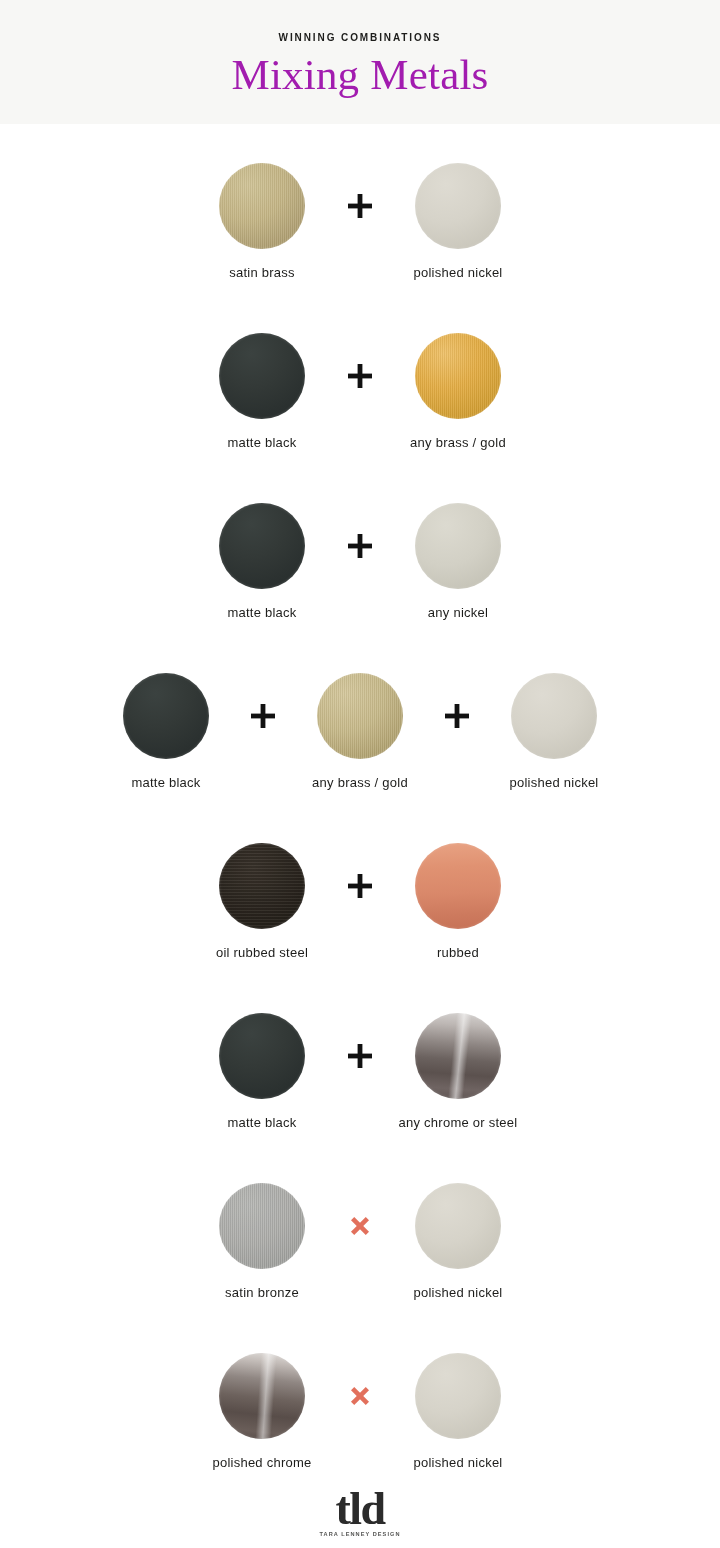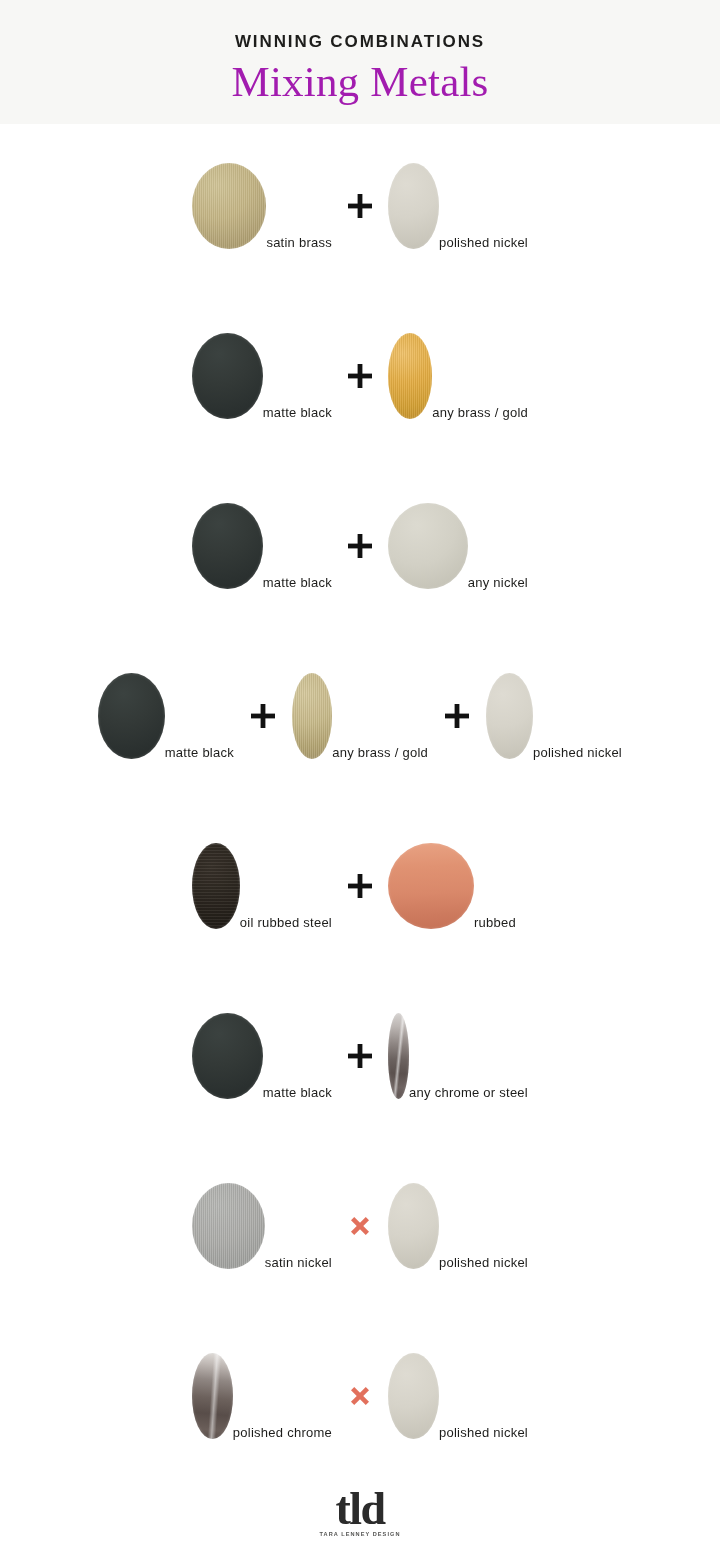--- a/index.html
+++ b/index.html
@@ -24,21 +24,21 @@
     position: absolute;
     top: 0; left: 0;
     width: 720px;
     height: 124px;
     background: #f7f7f5;
     text-align: center;
   }
   .eyebrow {
     margin-top: 33px;
     font-family: "Liberation Sans", sans-serif;
-    font-size: 17px;
+    font-size: 10px;
     font-weight: 700;
     letter-spacing: 1.9px;
     color: #1d1d1b;
     text-transform: uppercase;
     line-height: 1;
   }
   .title {
     margin-top: 9px;
     font-family: "Liberation Serif", serif;
     font-size: 43px;
@@ -60,22 +60,22 @@
     height: 170px;
     display: flex;
     flex-direction: row;
     align-items: flex-start;
     justify-content: center;
   }
 
   .cell {
     width: 128px;
     display: flex;
-    flex-direction: row;
-    align-items: flex-end;
+    flex-direction: column;
+    align-items: center;
   }
   .swatch {
     width: 86px;
     height: 86px;
     border-radius: 50%;
     margin-top: 39px;
     position: relative;
     overflow: hidden;
   }
   .swatch::after {
@@ -328,21 +328,21 @@
           </svg>
         </div>
         <div class="cell">
           <div class="swatch f-chrome-steel"></div>
           <div class="label">any chrome or steel</div>
         </div>
       </div>
       <div class="row gap-2">
         <div class="cell">
           <div class="swatch f-satin-nickel"></div>
-          <div class="label">satin nickel</div>
+          <div class="label">satin bronze</div>
         </div>
         <div class="op">
           <svg width="20" height="20" viewBox="0 0 20 20" aria-hidden="true">
             <g stroke="#e2705c" stroke-width="4.6" stroke-linecap="butt">
               <line x1="2.6" y1="2.6" x2="17.4" y2="17.4"></line>
               <line x1="17.4" y1="2.6" x2="2.6" y2="17.4"></line>
             </g>
           </svg>
         </div>
         <div class="cell">

